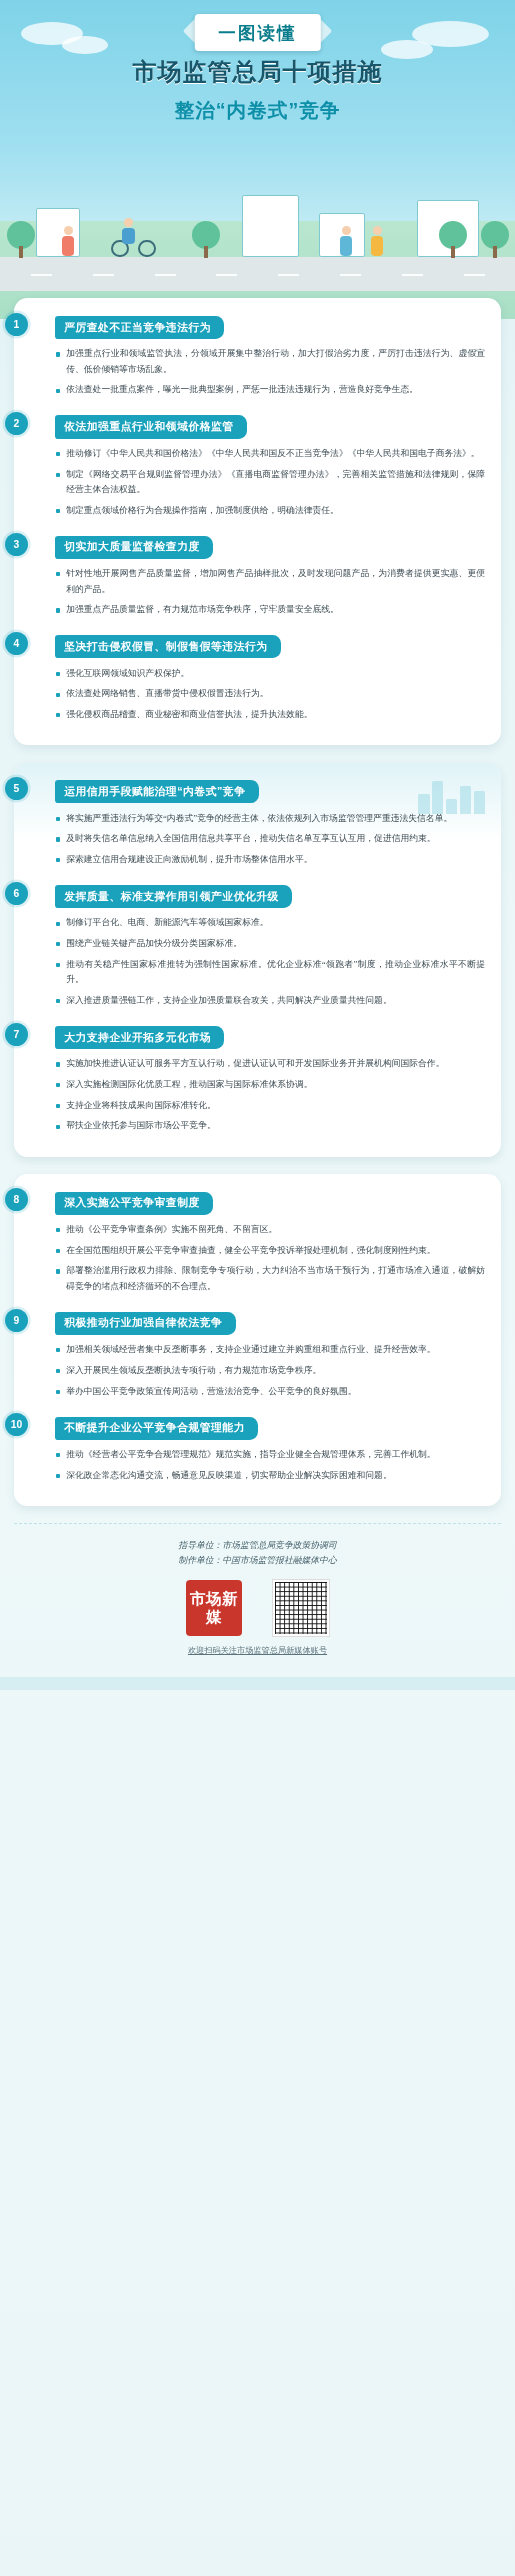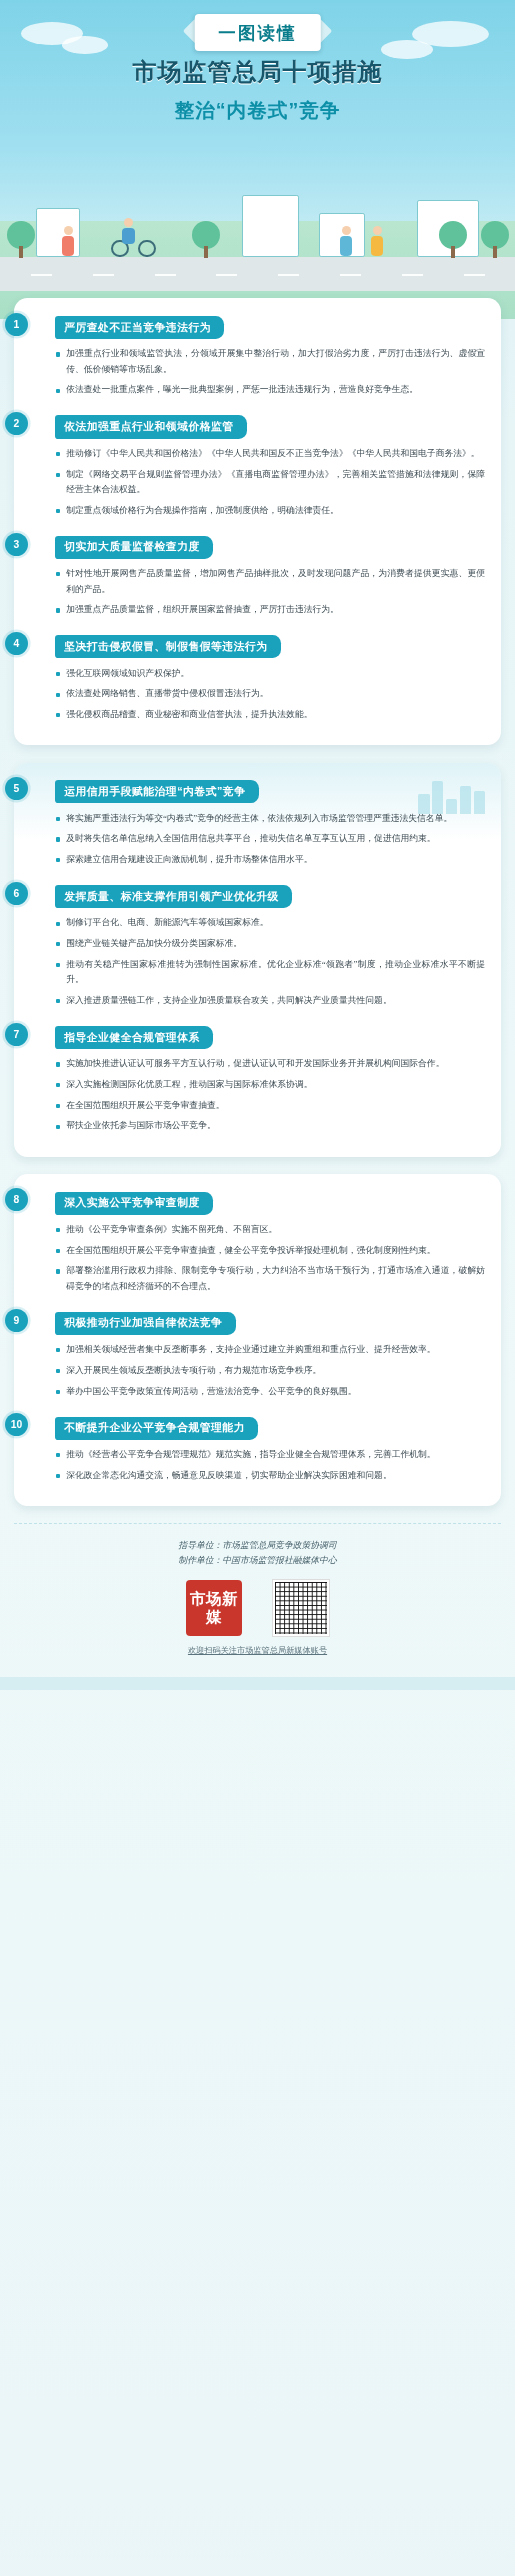--- a/index.html
+++ b/index.html
@@ -366,21 +366,21 @@
         <div class="bullet">制定《网络交易平台规则监督管理办法》《直播电商监督管理办法》，完善相关监管措施和法律规则，保障经营主体合法权益。</div>
         <div class="bullet">制定重点领域价格行为合规操作指南，加强制度供给，明确法律责任。</div>
       </div>
     </div>
 
     <div class="item">
       <div class="num-dot">3</div>
       <div class="item-head">切实加大质量监督检查力度</div>
       <div class="bullets">
         <div class="bullet">针对性地开展网售产品质量监督，增加网售产品抽样批次，及时发现问题产品，为消费者提供更实惠、更便利的产品。</div>
-        <div class="bullet">加强重点产品质量监督，组织开展国家监督抽查，严厉打击违法行为。</div>
+        <div class="bullet">加强重点产品质量监督，有力规范市场竞争秩序，守牢质量安全底线。</div>
       </div>
     </div>
 
     <div class="item">
       <div class="num-dot">4</div>
       <div class="item-head">坚决打击侵权假冒、制假售假等违法行为</div>
       <div class="bullets">
         <div class="bullet">强化互联网领域知识产权保护。</div>
         <div class="bullet">依法查处网络销售、直播带货中侵权假冒违法行为。</div>
         <div class="bullet">强化侵权商品稽查、商业秘密和商业信誉执法，提升执法效能。</div>
@@ -410,25 +410,25 @@
       <div class="bullets">
         <div class="bullet">制修订平台化、电商、新能源汽车等领域国家标准。</div>
         <div class="bullet">围绕产业链关键产品加快分级分类国家标准。</div>
         <div class="bullet">推动有关稳产性国家标准推转为强制性国家标准。优化企业标准“领跑者”制度，推动企业标准水平不断提升。</div>
         <div class="bullet">深入推进质量强链工作，支持企业加强质量联合攻关，共同解决产业质量共性问题。</div>
       </div>
     </div>
 
     <div class="item">
       <div class="num-dot">7</div>
-      <div class="item-head">指导企业健全合规管理体系</div>
+      <div class="item-head">大力支持企业开拓多元化市场</div>
       <div class="bullets">
         <div class="bullet">实施加快推进认证认可服务平方互认行动，促进认证认可和开发国际业务开并展机构间国际合作。</div>
         <div class="bullet">深入实施检测国际化优质工程，推动国家与国际标准体系协调。</div>
-        <div class="bullet">在全国范围组织开展公平竞争审查抽查。</div>
+        <div class="bullet">支持企业将科技成果向国际标准转化。</div>
         <div class="bullet">帮扶企业依托参与国际市场公平竞争。</div>
       </div>
     </div>
   </div>
 
   <div class="section">
     <div class="item">
       <div class="num-dot">8</div>
       <div class="item-head">深入实施公平竞争审查制度</div>
       <div class="bullets">

